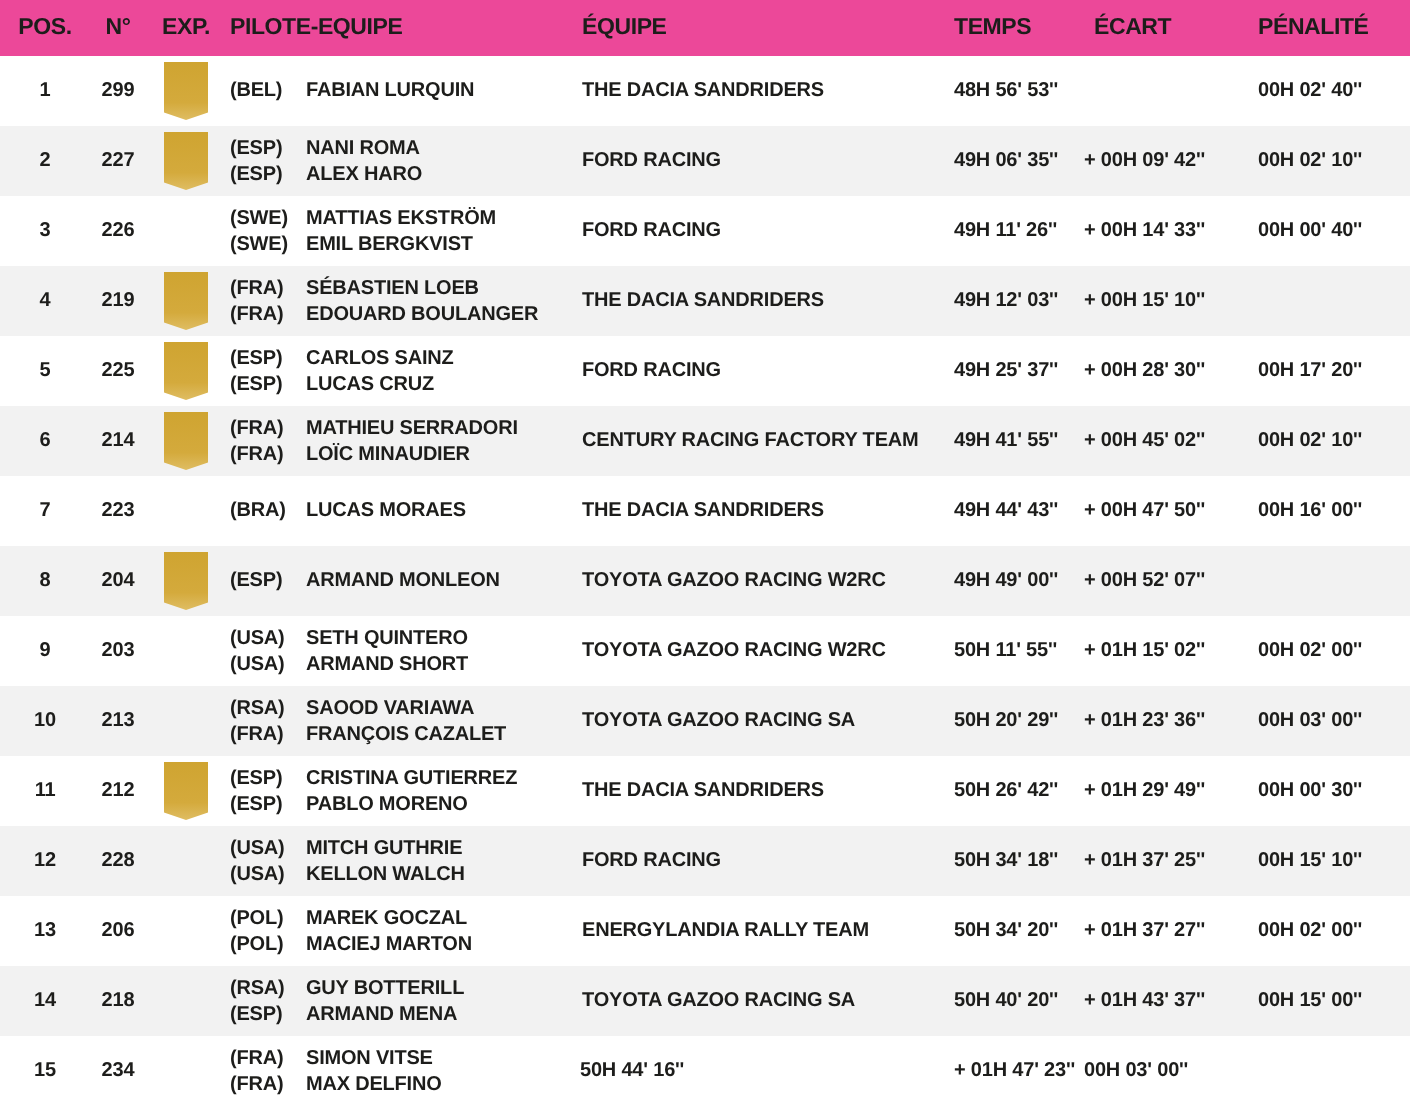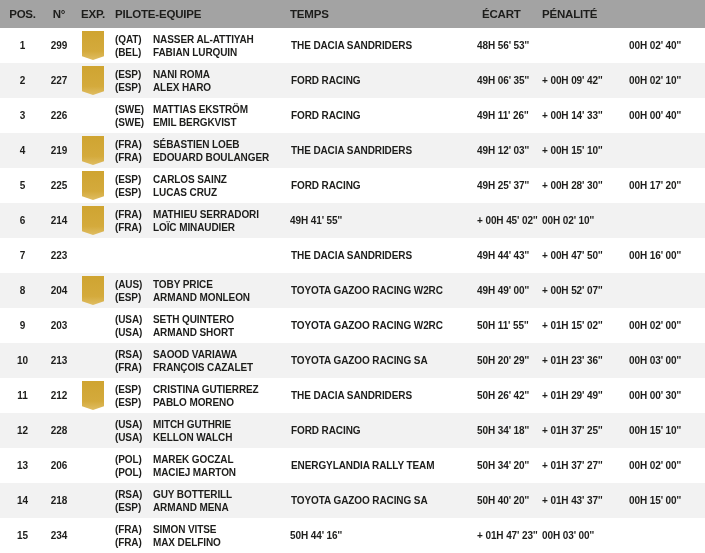--- a/index.html
+++ b/index.html
@@ -8,21 +8,21 @@
     font-family:"Liberation Sans","DejaVu Sans",sans-serif;
     color:#1d1d1b;
     -webkit-font-smoothing:antialiased;
   }
   .results-table{width:705px;}
   .hrow,.row{
     display:grid;
     grid-template-columns:45px 28px 40px 177px 187px 65px 87px 76px;
     align-items:center;
   }
-  .hrow{height:28px;background:#a3a3a3;}
+  .hrow{height:28px;background:#ec4899;}
   .row{height:35px;background:#ffffff;}
   .row:nth-child(even){background:#f2f2f2;}
   .hcell{
     font-size:11.5px;font-weight:700;letter-spacing:-0.2px;color:#1d1d1b;
     white-space:nowrap;
   }
   .cell{font-size:10px;font-weight:700;letter-spacing:-0.1px;white-space:nowrap;}
   .c-pos{text-align:center;}
   .c-num{text-align:center;}
   .c-exp{display:flex;justify-content:center;align-items:center;}
@@ -43,37 +43,34 @@
 </style>
 </head>
 <body>
 
 <div class="results-table">
   <div class="hrow">
     <div class="hcell c-pos">POS.</div>
     <div class="hcell c-num">N°</div>
     <div class="hcell c-exp">EXP.</div>
     <div class="hcell h-pilots">PILOTE-EQUIPE</div>
+    <div class="hcell h-team">ÉQUIPE</div>
     <div class="hcell">TEMPS</div>
     <div class="hcell h-gap">ÉCART</div>
     <div class="hcell">PÉNALITÉ</div>
   </div>
   <div>
       <div class="row">
         <div class="cell c-pos">1</div>
         <div class="cell c-num">299</div>
         <div class="cell c-exp">
           <span class="badge"></span>
         </div>
         <div class="cell c-pilots">
           <div class="driver-line">
-            <span class="code">(QAT)</span>
-            <span class="dname">NASSER AL-ATTIYAH</span>
-          </div>
-          <div class="driver-line">
             <span class="code">(BEL)</span>
             <span class="dname">FABIAN LURQUIN</span>
           </div>
         </div>
         <div class="cell c-team">THE DACIA SANDRIDERS</div>
         <div class="cell c-time">48H 56' 53''</div>
         <div class="cell c-gap"></div>
         <div class="cell c-pen">00H 02' 40''</div>
       </div>
       <div class="row">
@@ -167,47 +164,48 @@
         <div class="cell c-pilots">
           <div class="driver-line">
             <span class="code">(FRA)</span>
             <span class="dname">MATHIEU SERRADORI</span>
           </div>
           <div class="driver-line">
             <span class="code">(FRA)</span>
             <span class="dname">LOÏC MINAUDIER</span>
           </div>
         </div>
+        <div class="cell c-team">CENTURY RACING FACTORY TEAM</div>
         <div class="cell c-time">49H 41' 55''</div>
         <div class="cell c-gap">+ 00H 45' 02''</div>
         <div class="cell c-pen">00H 02' 10''</div>
       </div>
       <div class="row">
         <div class="cell c-pos">7</div>
         <div class="cell c-num">223</div>
         <div class="cell c-exp"></div>
         <div class="cell c-pilots">
+          <div class="driver-line">
+            <span class="code">(BRA)</span>
+            <span class="dname">LUCAS MORAES</span>
+          </div>
         </div>
         <div class="cell c-team">THE DACIA SANDRIDERS</div>
         <div class="cell c-time">49H 44' 43''</div>
         <div class="cell c-gap">+ 00H 47' 50''</div>
         <div class="cell c-pen">00H 16' 00''</div>
       </div>
       <div class="row">
         <div class="cell c-pos">8</div>
         <div class="cell c-num">204</div>
         <div class="cell c-exp">
           <span class="badge"></span>
         </div>
         <div class="cell c-pilots">
           <div class="driver-line">
-            <span class="code">(AUS)</span>
-            <span class="dname">TOBY PRICE</span>
-          </div>
-          <div class="driver-line">
             <span class="code">(ESP)</span>
             <span class="dname">ARMAND MONLEON</span>
           </div>
         </div>
         <div class="cell c-team">TOYOTA GAZOO RACING W2RC</div>
         <div class="cell c-time">49H 49' 00''</div>
         <div class="cell c-gap">+ 00H 52' 07''</div>
         <div class="cell c-pen"></div>
       </div>
       <div class="row">

